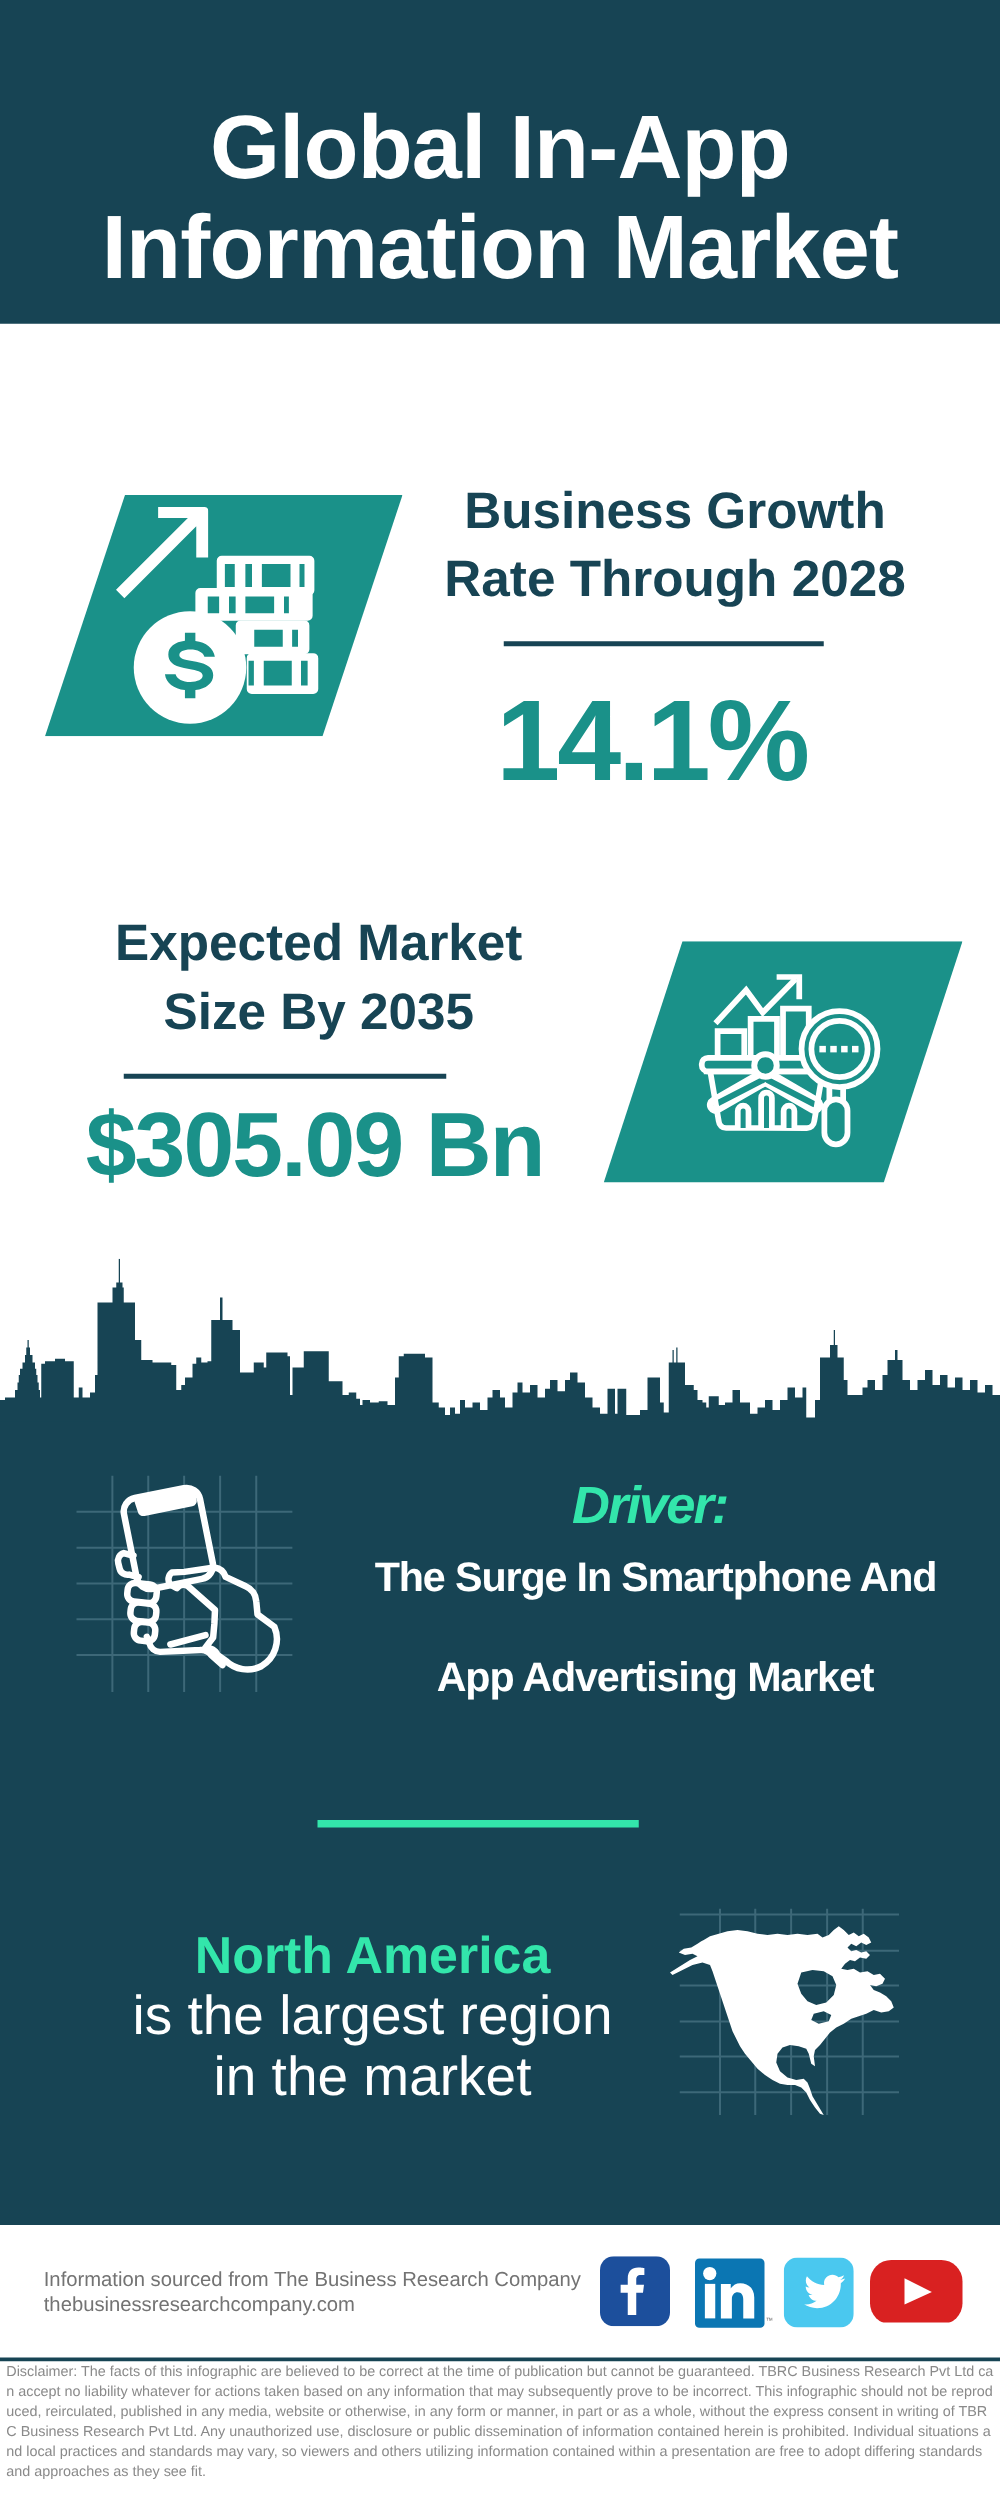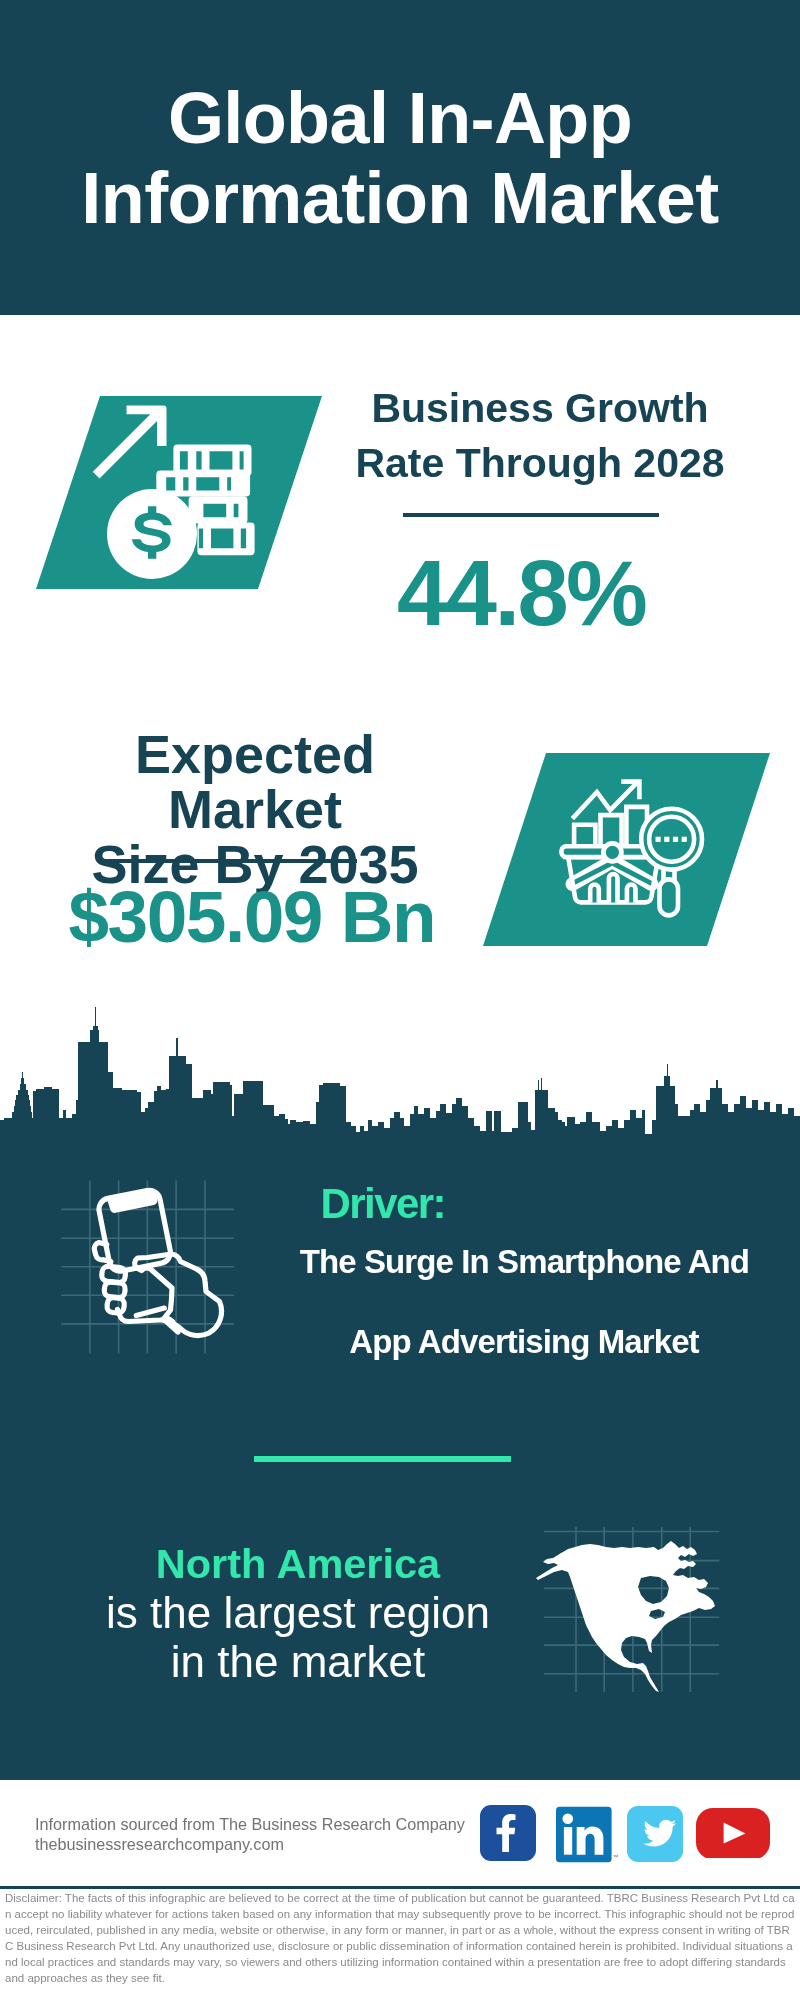--- a/index.html
+++ b/index.html
@@ -1,21 +1,21 @@
 <!DOCTYPE html>
 <html><head>
 <meta charset="utf-8">
 <title>Infographic</title>
 <style>
   html,body{margin:0;padding:0;}
   body{width:800px;height:2000px;background:#ffffff;font-family:"Liberation Sans",sans-serif;overflow:hidden;position:relative;}
   .page{position:absolute;inset:0;width:800px;height:2000px;}
 
   
-  .header{position:absolute;left:0;top:0;width:800px;height:315px;background:#174454;}
+  .header{position:absolute;left:0;top:0;width:800px;height:259px;background:#174454;}
   .header-title{position:absolute;left:0;top:78px;width:800px;text-align:center;color:#ffffff;
     font-size:72px;font-weight:bold;line-height:80px;letter-spacing:-0.6px;}
 
   .para{position:absolute;}
 
   .stat-heading{position:absolute;color:#174454;font-weight:bold;text-align:center;}
   .rule{position:absolute;background:#174454;height:4px;}
   .stat-value{position:absolute;color:#1a9189;font-weight:bold;text-align:center;}
 
   
@@ -80,21 +80,21 @@
         <path d="M147.0 500.0 L157.2 500.0 L157.2 508.0 C167.8 509.3 174.9 515.2 176.2 523.3 L166.0 523.3 C164.5 519.0 159.4 516.4 152.3 516.4 C145.6 516.4 141.6 518.6 141.6 521.6 C141.6 524.3 144.0 525.6 151.2 527.0 L158.0 528.3 C169.6 530.5 174.6 534.6 174.6 541.4 C174.6 549.0 167.7 554.6 157.2 555.9 L157.2 564.0 L147.0 564.0 L147.0 555.9 C136.0 554.7 128.6 548.9 127.5 540.4 L137.9 540.4 C139.2 545.1 144.7 548.0 152.2 548.0 C159.4 548.0 164.3 545.4 164.3 542.0 C164.3 538.9 161.5 537.4 153.6 535.9 L146.1 534.5 C135.3 532.4 130.8 528.2 130.8 521.3 C130.8 513.9 137.1 509.1 147.0 507.9 Z"></path>
       </g>
     </g>
   </svg>
 
   <div class="stat-heading" style="left:340px;top:381px;width:400px;font-size:41px;line-height:55px;">
     <span>Business Growth</span><br>
     <span>Rate Through 2028</span>
   </div>
   <div class="rule" style="left:403px;top:513px;width:256px;"></div>
-  <div class="stat-value" style="left:320px;top:547px;width:400px;font-size:92px;line-height:92px;letter-spacing:-2.5px;text-indent:2.5px;">44.8%</div>
+  <div class="stat-value" style="left:320px;top:547px;width:400px;font-size:92px;line-height:92px;letter-spacing:-2.5px;text-indent:2.5px;">14.1%</div>
 
   <div class="para" style="left:483px;top:753px;width:287px;height:193px;">
     <svg viewBox="0 0 287 193" width="287" height="193">
       <polygon points="63,0 287,0 224,193 0,193" fill="#1a9189"></polygon>
     </svg>
   </div>
   <svg viewBox="558 775 162 145" width="162" height="145" style="position:absolute;left:558px;top:775px;">
     <g fill="none" stroke="#ffffff" stroke-width="4.6" stroke-linecap="butt" stroke-linejoin="miter">
 
       <polyline points="572.4,818.6 596.9,792 610.2,810.1 636.5,783.2"></polyline>
@@ -141,21 +141,21 @@
       <rect x="659.5" y="879.4" width="18.5" height="36.0" rx="9.2" fill="#1a9189"></rect>
     </g>
     <g fill="#ffffff" stroke="none">
       <rect x="655.5" y="836.7" width="5.2" height="5.2"></rect>
       <rect x="664.2" y="836.7" width="5.2" height="5.2"></rect>
       <rect x="672.9" y="836.7" width="5.2" height="5.2"></rect>
       <rect x="681.6" y="836.7" width="5.2" height="5.2"></rect>
     </g>
   </svg>
 
-  <div class="stat-heading" style="left:55px;top:727px;width:400px;font-size:54px;line-height:55px;">
+  <div class="stat-heading" style="left:55px;top:727px;width:400px;font-size:41px;line-height:55px;">
     <span>Expected Market</span><br>
     <span>Size By 2035</span>
   </div>
   <div class="rule" style="left:99px;top:859px;width:258px;"></div>
 
   <div class="dark-body"></div>
   <svg class="skyline" viewBox="0 1007 800 131" width="800" height="131" style="position:absolute;left:0;top:1007px;">
     <path d="M0,1137 L0 1120L4 1120L4 1118L12 1118L12 1112L14 1112L14 1106L15 1106L15 1100L16 1100L16 1095L18 1095L18 1090L20 1090L20 1084L21 1084L21 1078L22 1078L22 1072L23 1072L23 1078L24 1078L24 1084L26 1084L26 1090L28 1090L28 1095L29 1095L29 1100L30 1100L30 1106L31 1106L31 1112L32 1112L32 1118L33 1118L33 1091L36 1091L36 1089L44 1089L44 1087L52 1087L52 1089L59 1089L59 1118L63 1118L63 1110L66 1110L66 1118L72 1118L72 1114L76 1114L76 1100L78 1100L78 1042L90 1042L90 1030L93 1030L93 1026L95 1026L95 1007L96 1007L96 1026L98 1026L98 1030L99 1030L99 1042L108 1042L108 1072L113 1072L113 1088L122 1088L122 1090L137 1090L137 1092L141 1092L141 1112L145 1112L145 1108L148 1108L148 1102L154 1102L154 1091L157 1091L157 1086L161 1086L161 1090L166 1090L166 1089L169 1089L169 1056L176 1056L176 1038L178 1038L178 1056L186 1056L186 1064L192 1064L192 1098L203 1098L203 1090L211 1090L211 1094L213 1094L213 1082L230 1082L230 1085L232 1085L232 1116L234 1116L234 1094L243 1094L243 1081L263 1081L263 1105L274 1105L274 1116L279 1116L279 1114L285 1114L285 1119L288 1119L288 1124L290 1124L290 1120L296 1120L296 1122L303 1122L303 1121L310 1121L310 1124L316 1124L316 1102L319 1102L319 1085L323 1085L323 1083L340 1083L340 1086L346 1086L346 1122L351 1122L351 1126L356 1126L356 1132L360 1132L360 1126L364 1126L364 1131L368 1131L368 1120L372 1120L372 1126L378 1126L378 1122L384 1122L384 1128L390 1128L390 1118L394 1118L394 1112L400 1112L400 1118L404 1118L404 1126L410 1126L410 1114L414 1114L414 1106L418 1106L418 1114L424 1114L424 1108L430 1108L430 1118L436 1118L436 1111L440 1111L440 1104L446 1104L446 1113L452 1113L452 1104L456 1104L456 1098L462 1098L462 1106L468 1106L468 1118L474 1118L474 1126L480 1126L480 1131L486 1131L486 1111L492 1111L492 1131L494 1131L494 1111L501 1111L501 1132L512 1132L512 1128L518 1128L518 1102L528 1102L528 1122L531 1122L531 1130L535 1130L535 1090L538 1090L538 1080L539 1080L539 1090L541 1090L541 1078L542 1078L542 1090L548 1090L548 1108L555 1108L555 1112L558 1112L558 1120L562 1120L562 1122L565 1122L565 1126L567 1126L567 1117L575 1117L575 1124L580 1124L580 1122L586 1122L586 1112L592 1112L592 1122L600 1122L600 1131L606 1131L606 1126L612 1126L612 1120L618 1120L618 1128L624 1128L624 1120L630 1120L630 1110L636 1110L636 1118L642 1118L642 1110L645 1110L645 1134L652 1134L652 1120L656 1120L656 1086L664 1086L664 1076L667 1076L667 1064L668 1064L668 1076L670 1076L670 1086L675 1086L675 1088L675 1104L678 1104L678 1116L690 1116L690 1110L694 1110L694 1104L700 1104L700 1112L706 1112L706 1100L710 1100L710 1088L716 1088L716 1080L718 1080L718 1088L722 1088L722 1104L728 1104L728 1112L734 1112L734 1104L740 1104L740 1096L746 1096L746 1108L752 1108L752 1100L758 1100L758 1110L764 1110L764 1102L770 1102L770 1112L776 1112L776 1104L782 1104L782 1114L788 1114L788 1108L794 1108L794 1116L800 1116L800 1137Z" fill="#174454"></path>
   </svg>
 
@@ -207,21 +207,21 @@
                L170.5 1310.0 L171.5 1299.0 L172.0 1288.0
                L150.5 1269.0 A7 7 0 0 0 141.5 1270.5
                L136.0 1267.5 A7 7 0 0 1 137.5 1258.0 Z"></path>
 
       <path d="M117.5 1309.5 L119.5 1314.5 A9 9 0 0 0 128 1321.5 L160 1320 A10 10 0 0 1 169 1324 L178 1332"></path>
 
       <line x1="136.3" y1="1315.6" x2="164.4" y2="1308.1"></line>
     </g>
   </svg>
 
-  <div class="driver-label" style="left:319px;top:1183px;width:400px;text-align:left;font-size:42px;line-height:42px;letter-spacing:-1.6px;text-indent:1.6px;">Driver:</div>
+  <div class="driver-label" style="left:319px;top:1183px;width:400px;text-align:center;font-size:42px;line-height:42px;letter-spacing:-1.6px;text-indent:1.6px;font-style:italic;">Driver:</div>
   <div class="driver-text" style="left:274px;top:1242px;width:500px;font-size:33px;line-height:40px;letter-spacing:-0.9px;text-indent:0.9px;">
     <span>The Surge In Smartphone And</span><br>
     <br>
     <span>App Advertising Market</span>
   </div>
 
   <div class="sep" style="left:254px;top:1456px;width:257px;height:6px;"></div>
 
   <svg width="200" height="170" viewBox="540 1525 200 170" style="position:absolute;left:540px;top:1525px;">
     <g stroke="#3d6878" stroke-width="1.6">

